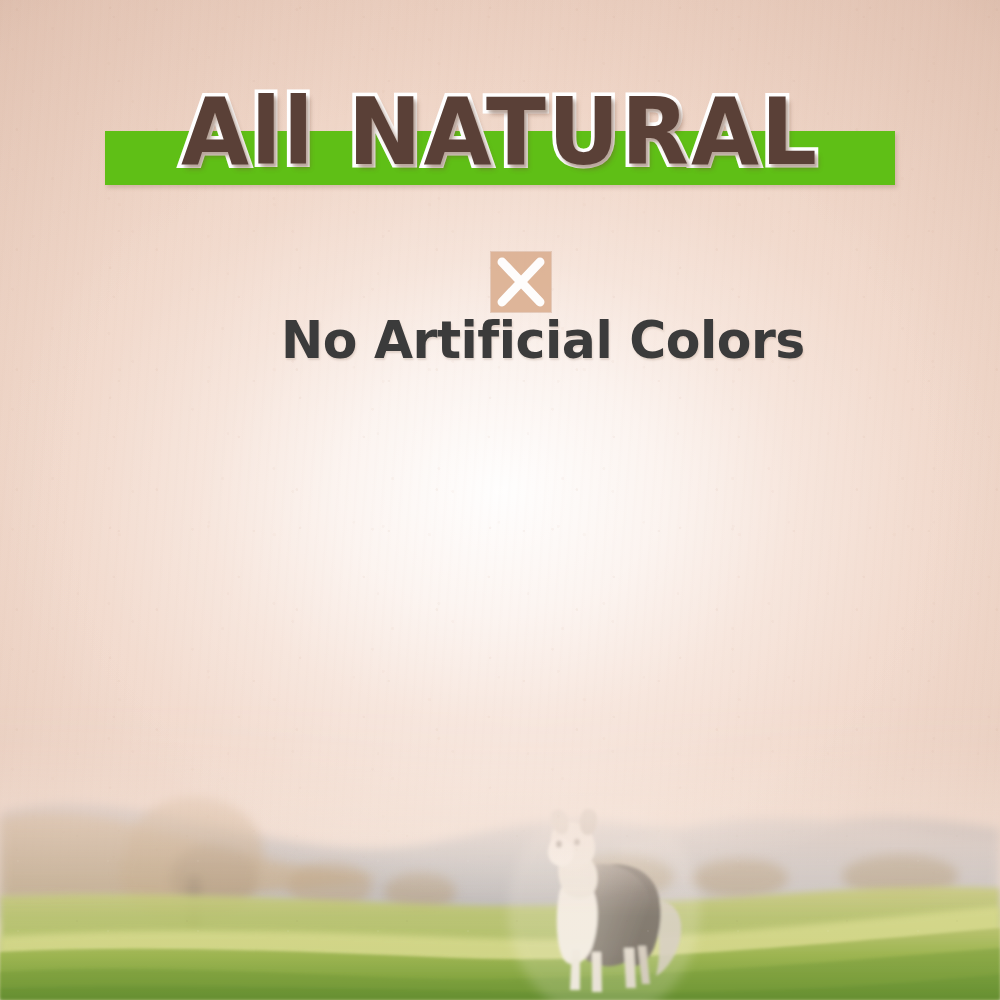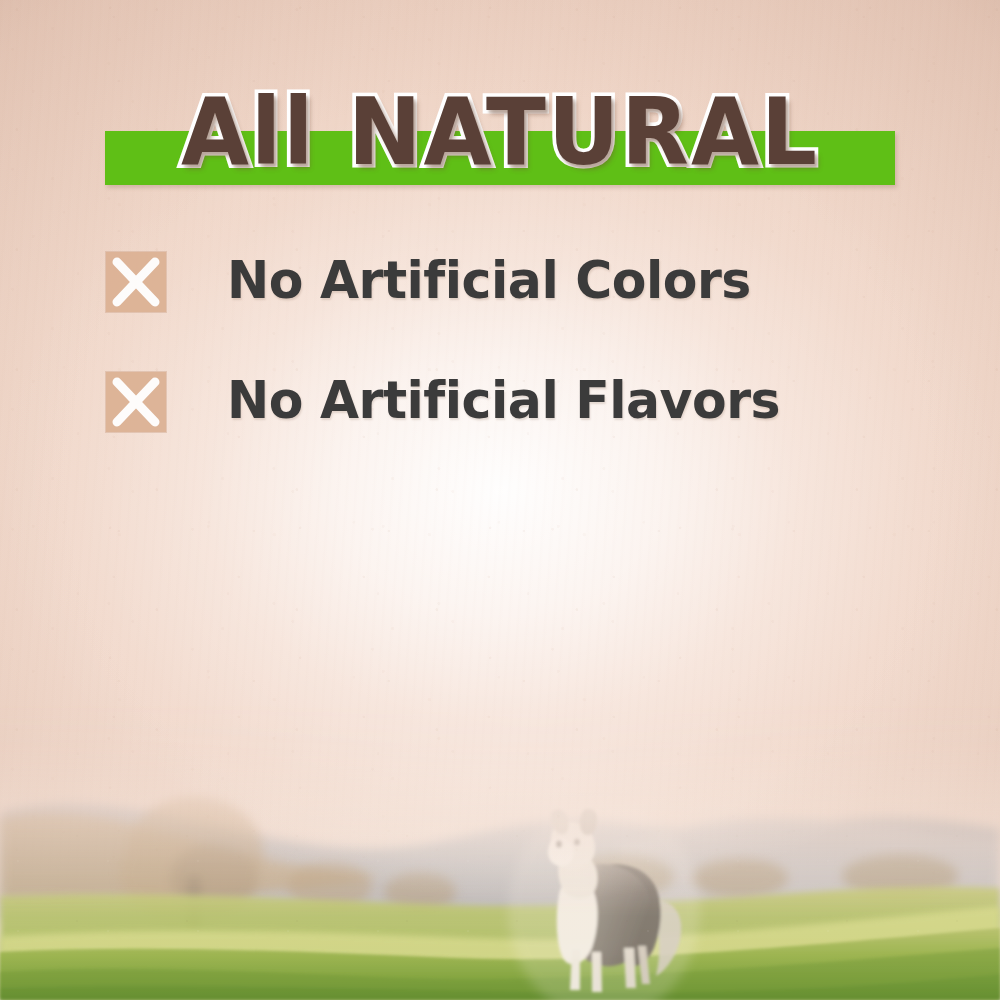--- a/index.html
+++ b/index.html
@@ -111,22 +111,23 @@
 
   
   .feature-list {
     position: absolute;
     left: 106px;
     top: 252px;
     width: 830px;
   }
   .feature-row {
     display: flex;
-    align-items: flex-start;
+    align-items: center;
     height: 120px;
+    flex-direction: column;
   }
   .check-box {
     position: relative;
     flex: 0 0 auto;
     width: 60px;
     height: 60px;
     background: #dcb193;
     opacity: 0.92;
     box-shadow: 0 0 0 1px rgba(210,172,148,0.55);
   }
@@ -207,31 +208,20 @@
         <svg viewBox="0 0 60 60" aria-hidden="true">
           <g stroke="#ffffff" stroke-width="9" stroke-linecap="round" fill="none">
             <path d="M11 10 L49 50"></path>
             <path d="M49 10 L11 50"></path>
           </g>
         </svg>
       </span>
       <span class="feature-label">No Artificial Colors</span>
     </div>
 
-    <div class="feature-row">
-      <span class="check-box">
-        <svg viewBox="0 0 60 60" aria-hidden="true">
-          <g stroke="#ffffff" stroke-width="9" stroke-linecap="round" fill="none">
-            <path d="M11 10 L49 50"></path>
-            <path d="M49 10 L11 50"></path>
-          </g>
-        </svg>
-      </span>
-      <span class="feature-label">No Artificial Flavors</span>
-    </div>
 
 
 
   </div>
 
   <div class="photo">
     <svg viewBox="0 0 1000 300" preserveAspectRatio="none" aria-hidden="true">
       <defs>
         <linearGradient id="skyG" x1="0" y1="0" x2="0" y2="1">
           <stop offset="0%" stop-color="#f3e3d8"></stop>

